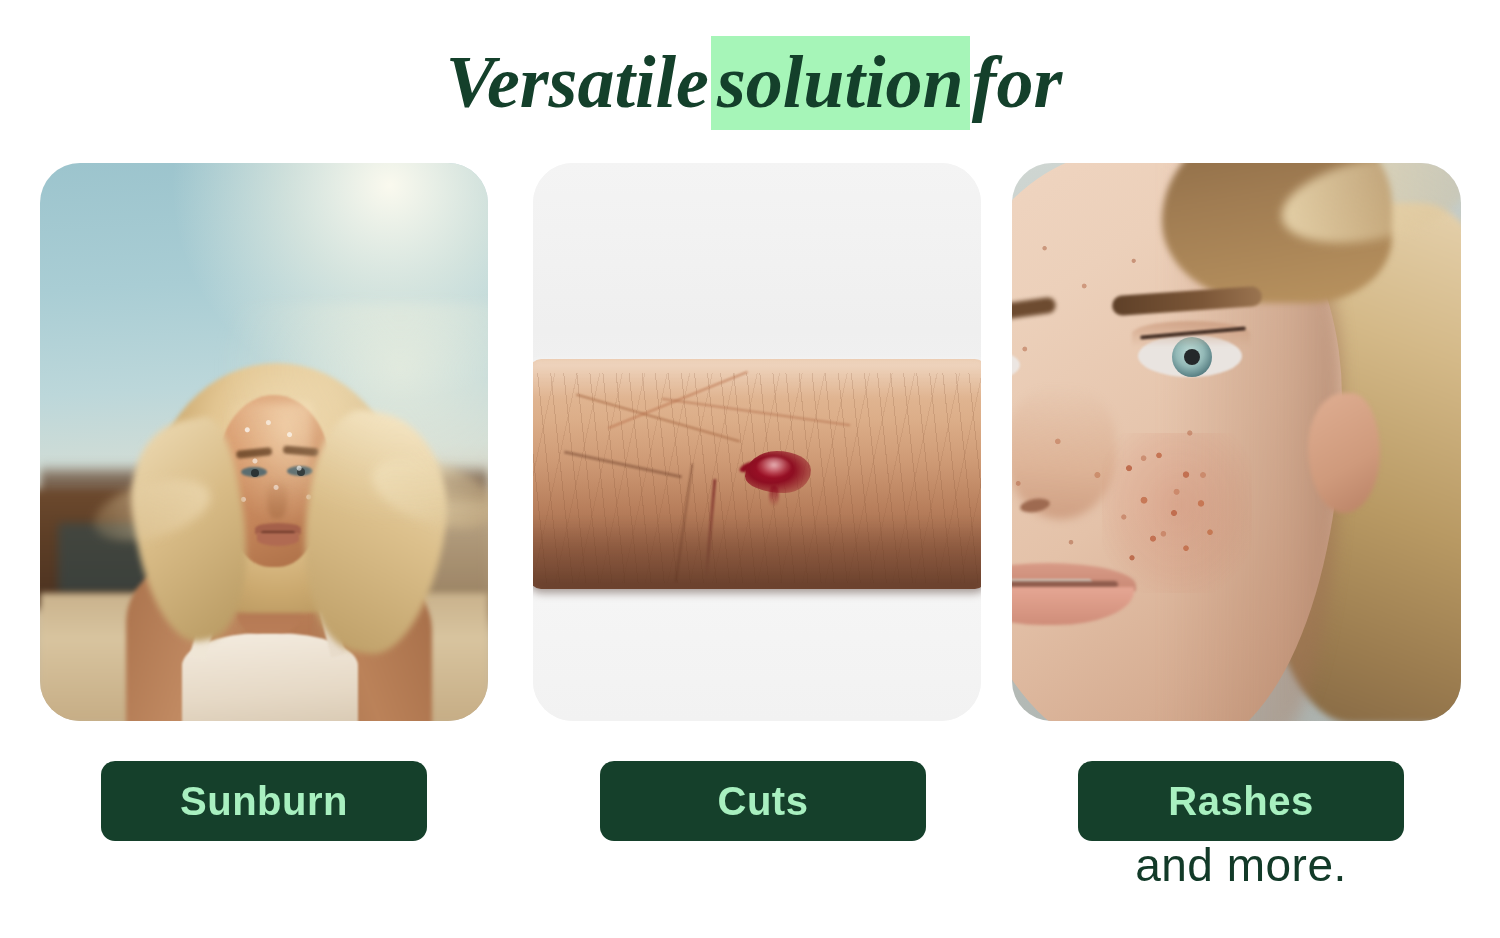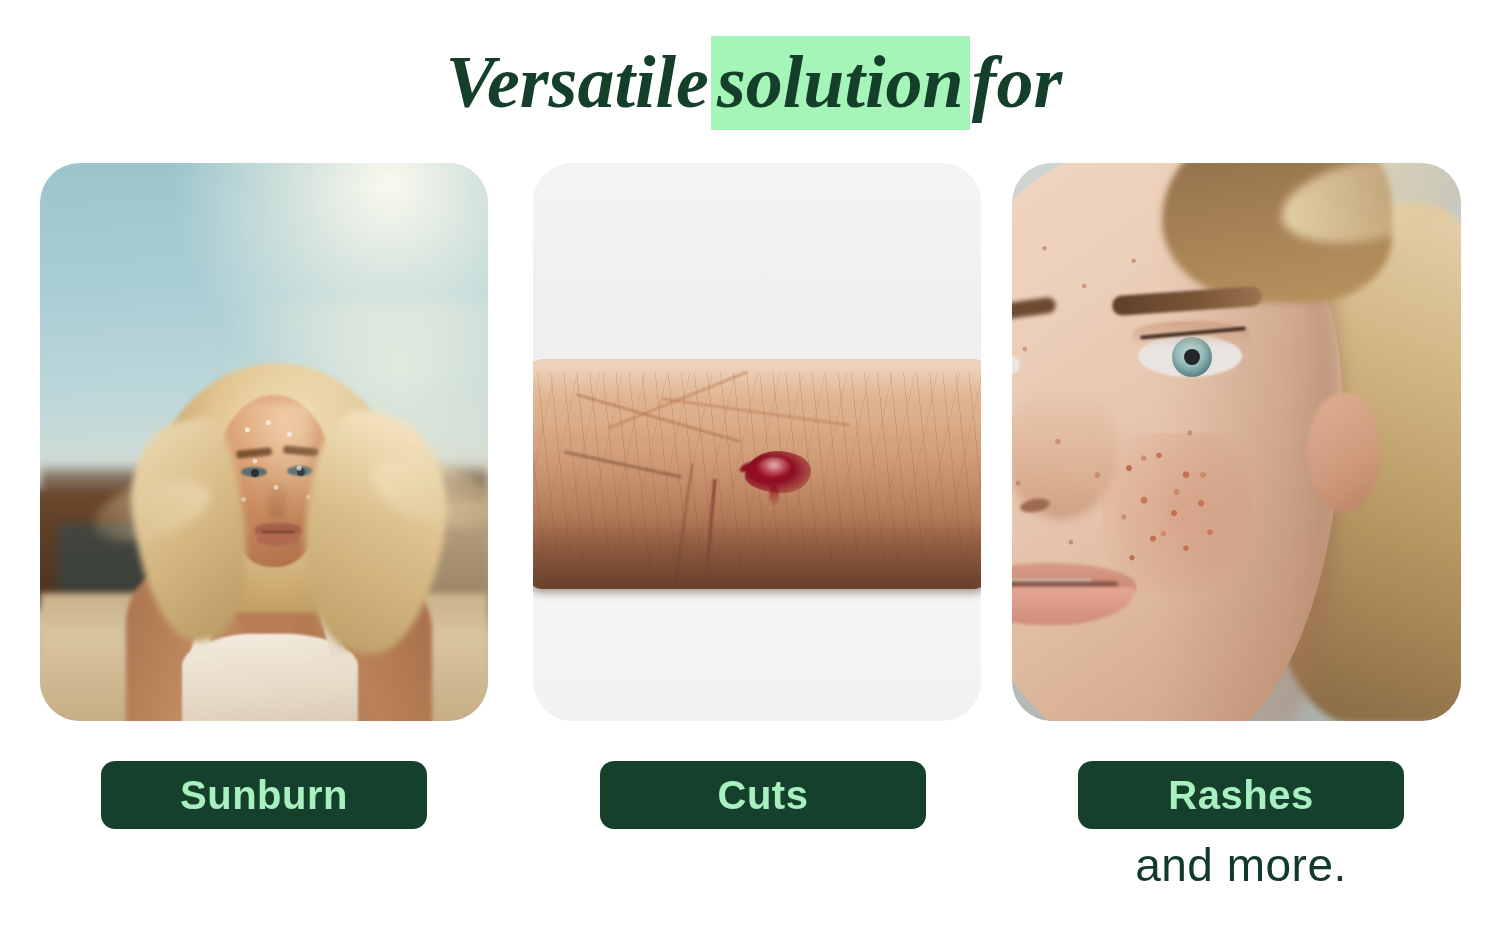--- a/index.html
+++ b/index.html
@@ -377,21 +377,21 @@
       radial-gradient(circle at 56% 72%, #c06c46 0 2.4px, rgba(0,0,0,0) 3.2px),
       radial-gradient(circle at 20% 78%, #b76140 0 2.2px, rgba(0,0,0,0) 3px),
       radial-gradient(circle at 72% 62%, #c27349 0 2.4px, rgba(0,0,0,0) 3.2px);
     filter: blur(0.4px);
     opacity: .85;
   }
 
   
   .label-pill {
     position: absolute;
-    height: 68px;
+    height: 80px;
     border-radius: 14px;
     background: #15402b;
     color: #a8f0c0;
     display: flex;
     align-items: center;
     justify-content: center;
     font-family: "Liberation Sans", sans-serif;
     font-weight: 700;
     font-size: 40px;
     letter-spacing: 0.5px;

